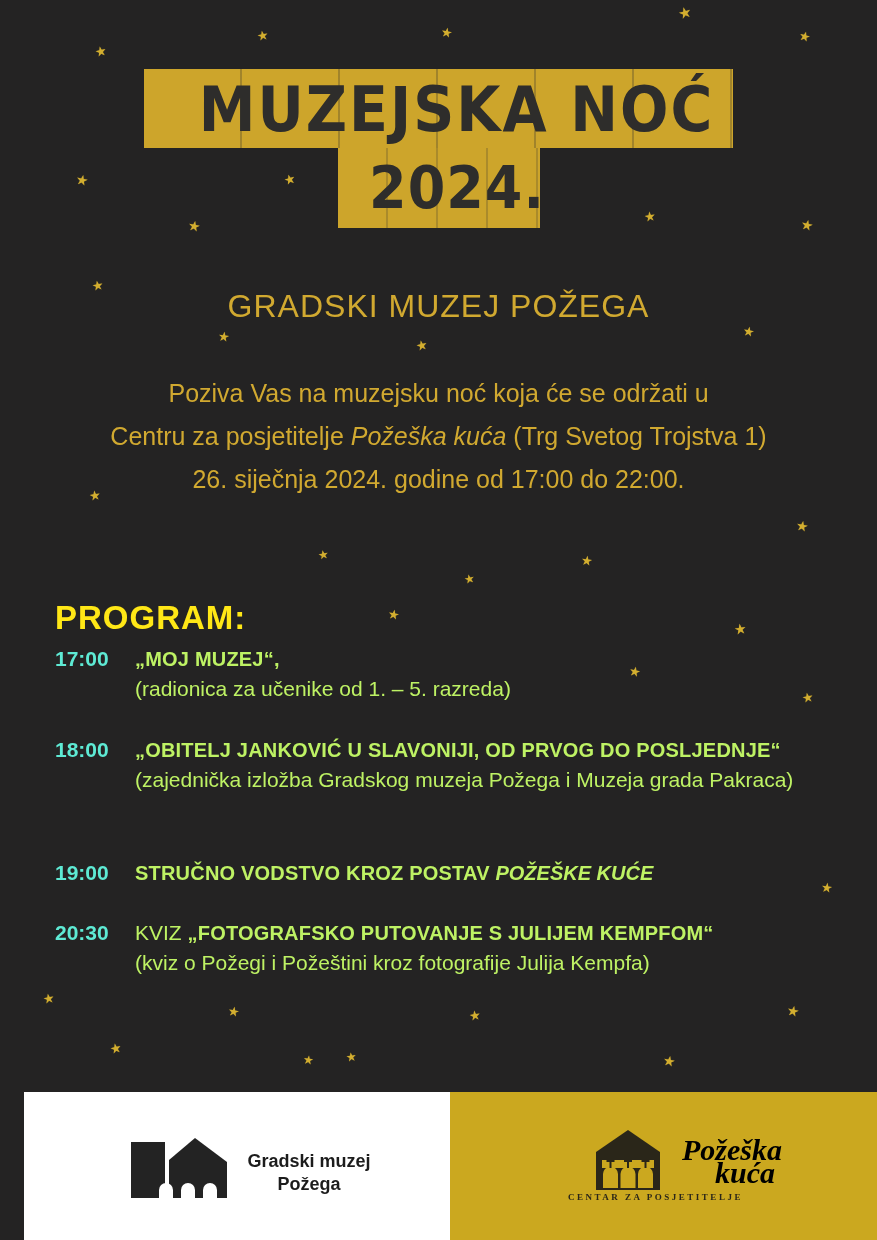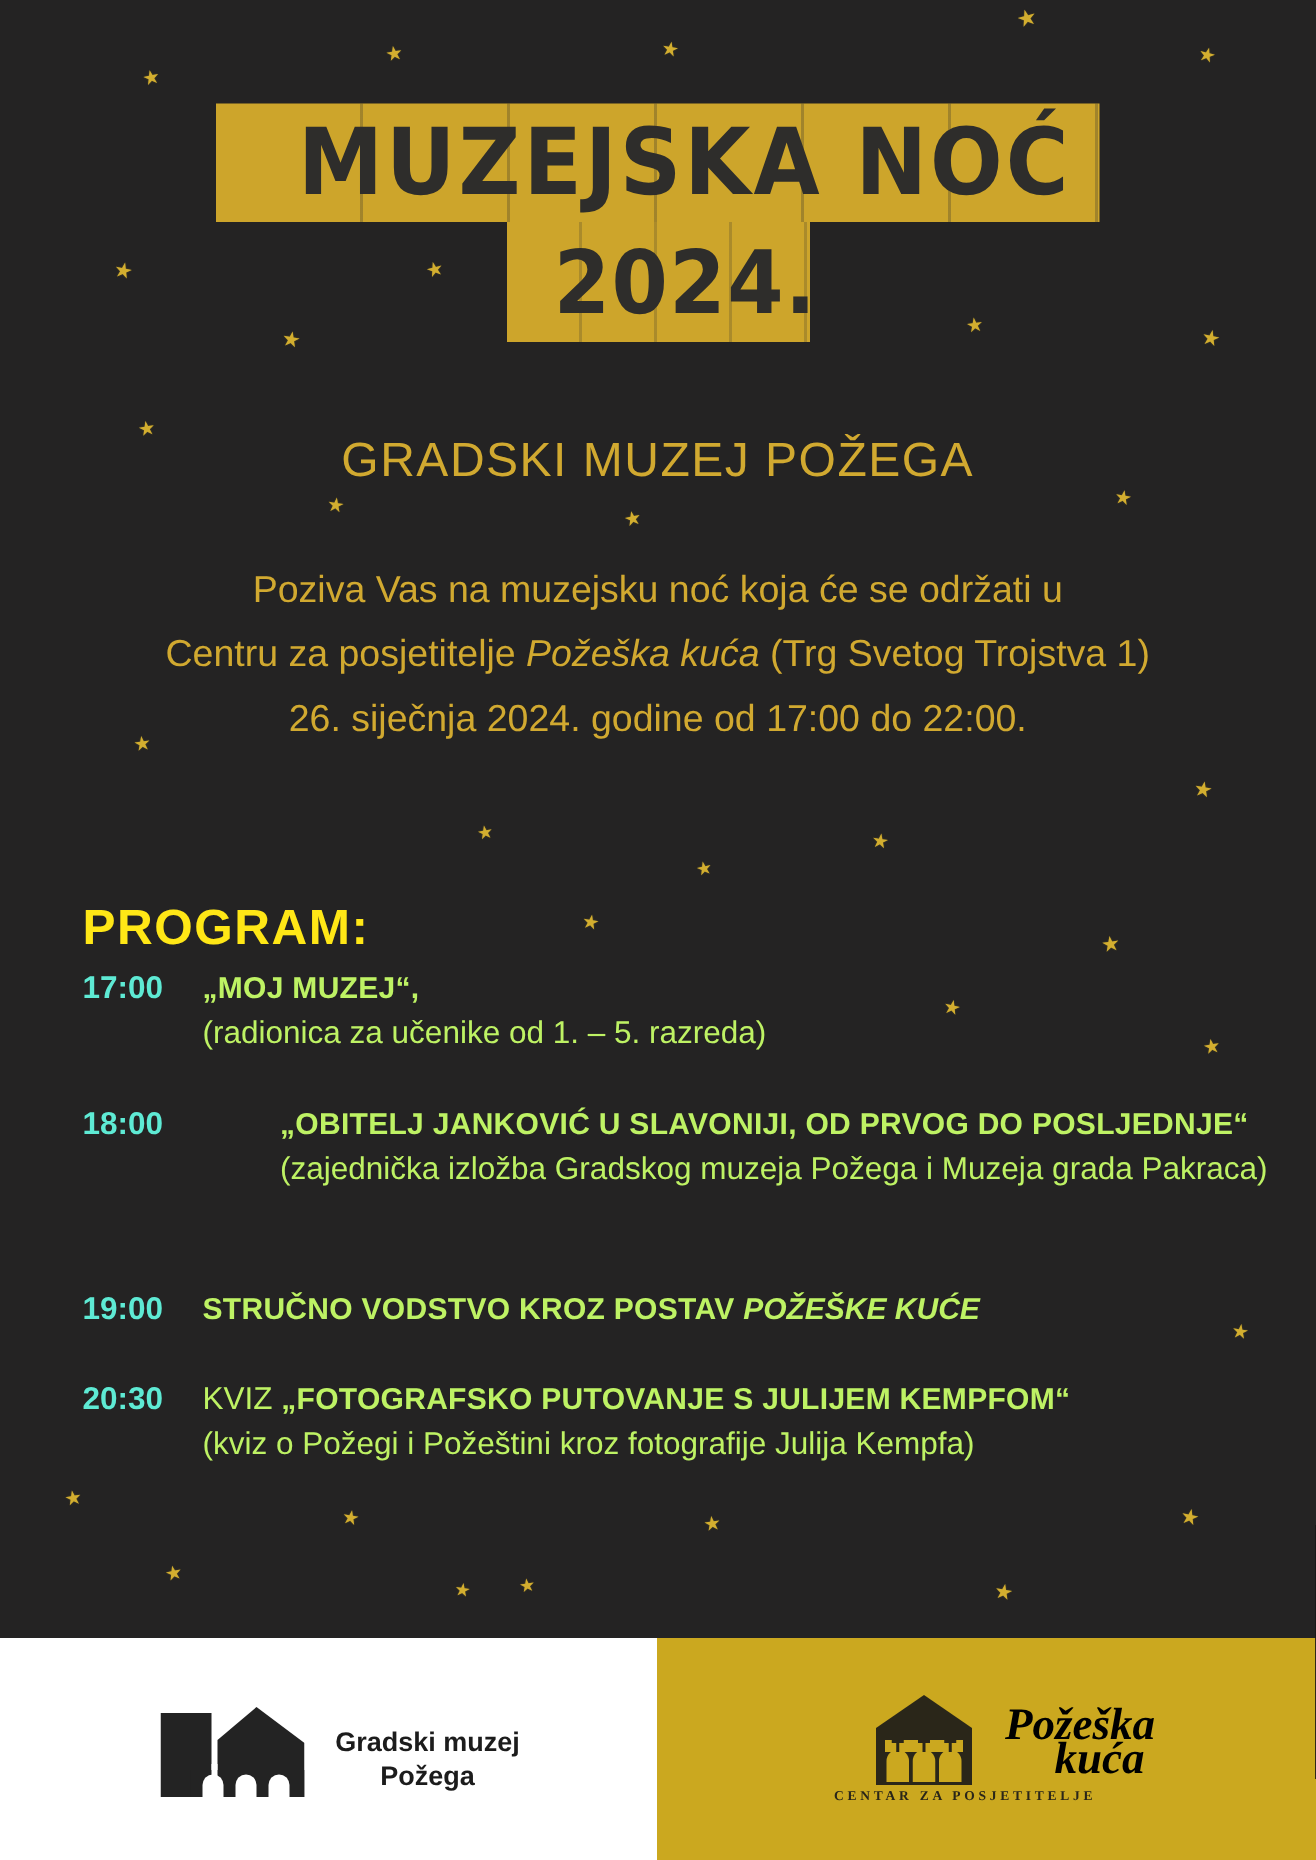--- a/index.html
+++ b/index.html
@@ -47,23 +47,23 @@
     color:#ffe716; font-size:33px; font-weight:bold; letter-spacing:1px;margin-top:32px;
   }
   .entry { position:absolute; left:55px; width:790px; display:flex; }
   .entry .time {
     width:80px; flex:0 0 80px; color:#5eead4; font-weight:bold; font-size:21px; line-height:30px;
   }
   .entry .desc { color:#bef264; font-size:20px; line-height:30px; }
   .entry .desc .t { font-weight:bold; letter-spacing:.2px; }
   .entry .desc .ti { font-weight:bold; font-style:italic; }
   .entry .desc .r { font-weight:normal; font-size:21px; }
-  .e1 { top:644px; } .e2 { top:735px;justify-content:space-between; } .e3 { top:858px; } .e4 { top:918px; }
+  .e1 { top:644px; } .e2 { top:735px; } .e3 { top:858px; } .e4 { top:918px; }
   
-  .footer { position:absolute; left:0; top:1092px; width:877px; height:148px; display:flex; }
+  .footer { position:absolute; left:0; top:1092px; width:877px; height:148px; display:flex;padding-left:24px; }
   .footer-left { width:438px; height:148px; background:#ffffff; position:relative; }
   .footer-right { width:439px; height:148px; background:#cba81f; position:relative; }
   .gm-icon { position:absolute; left:107px; top:40px; }
   .gm-name {
     position:absolute; left:205px; top:58px; width:160px;
     text-align:center; color:#1c1c1c; font-weight:bold; font-size:18px; line-height:23px;
   }
   .pk-icon { position:absolute; left:146px; top:38px; }
   .pk-caption {
     position:absolute; left:118px; top:100px; width:120px; text-align:center;

